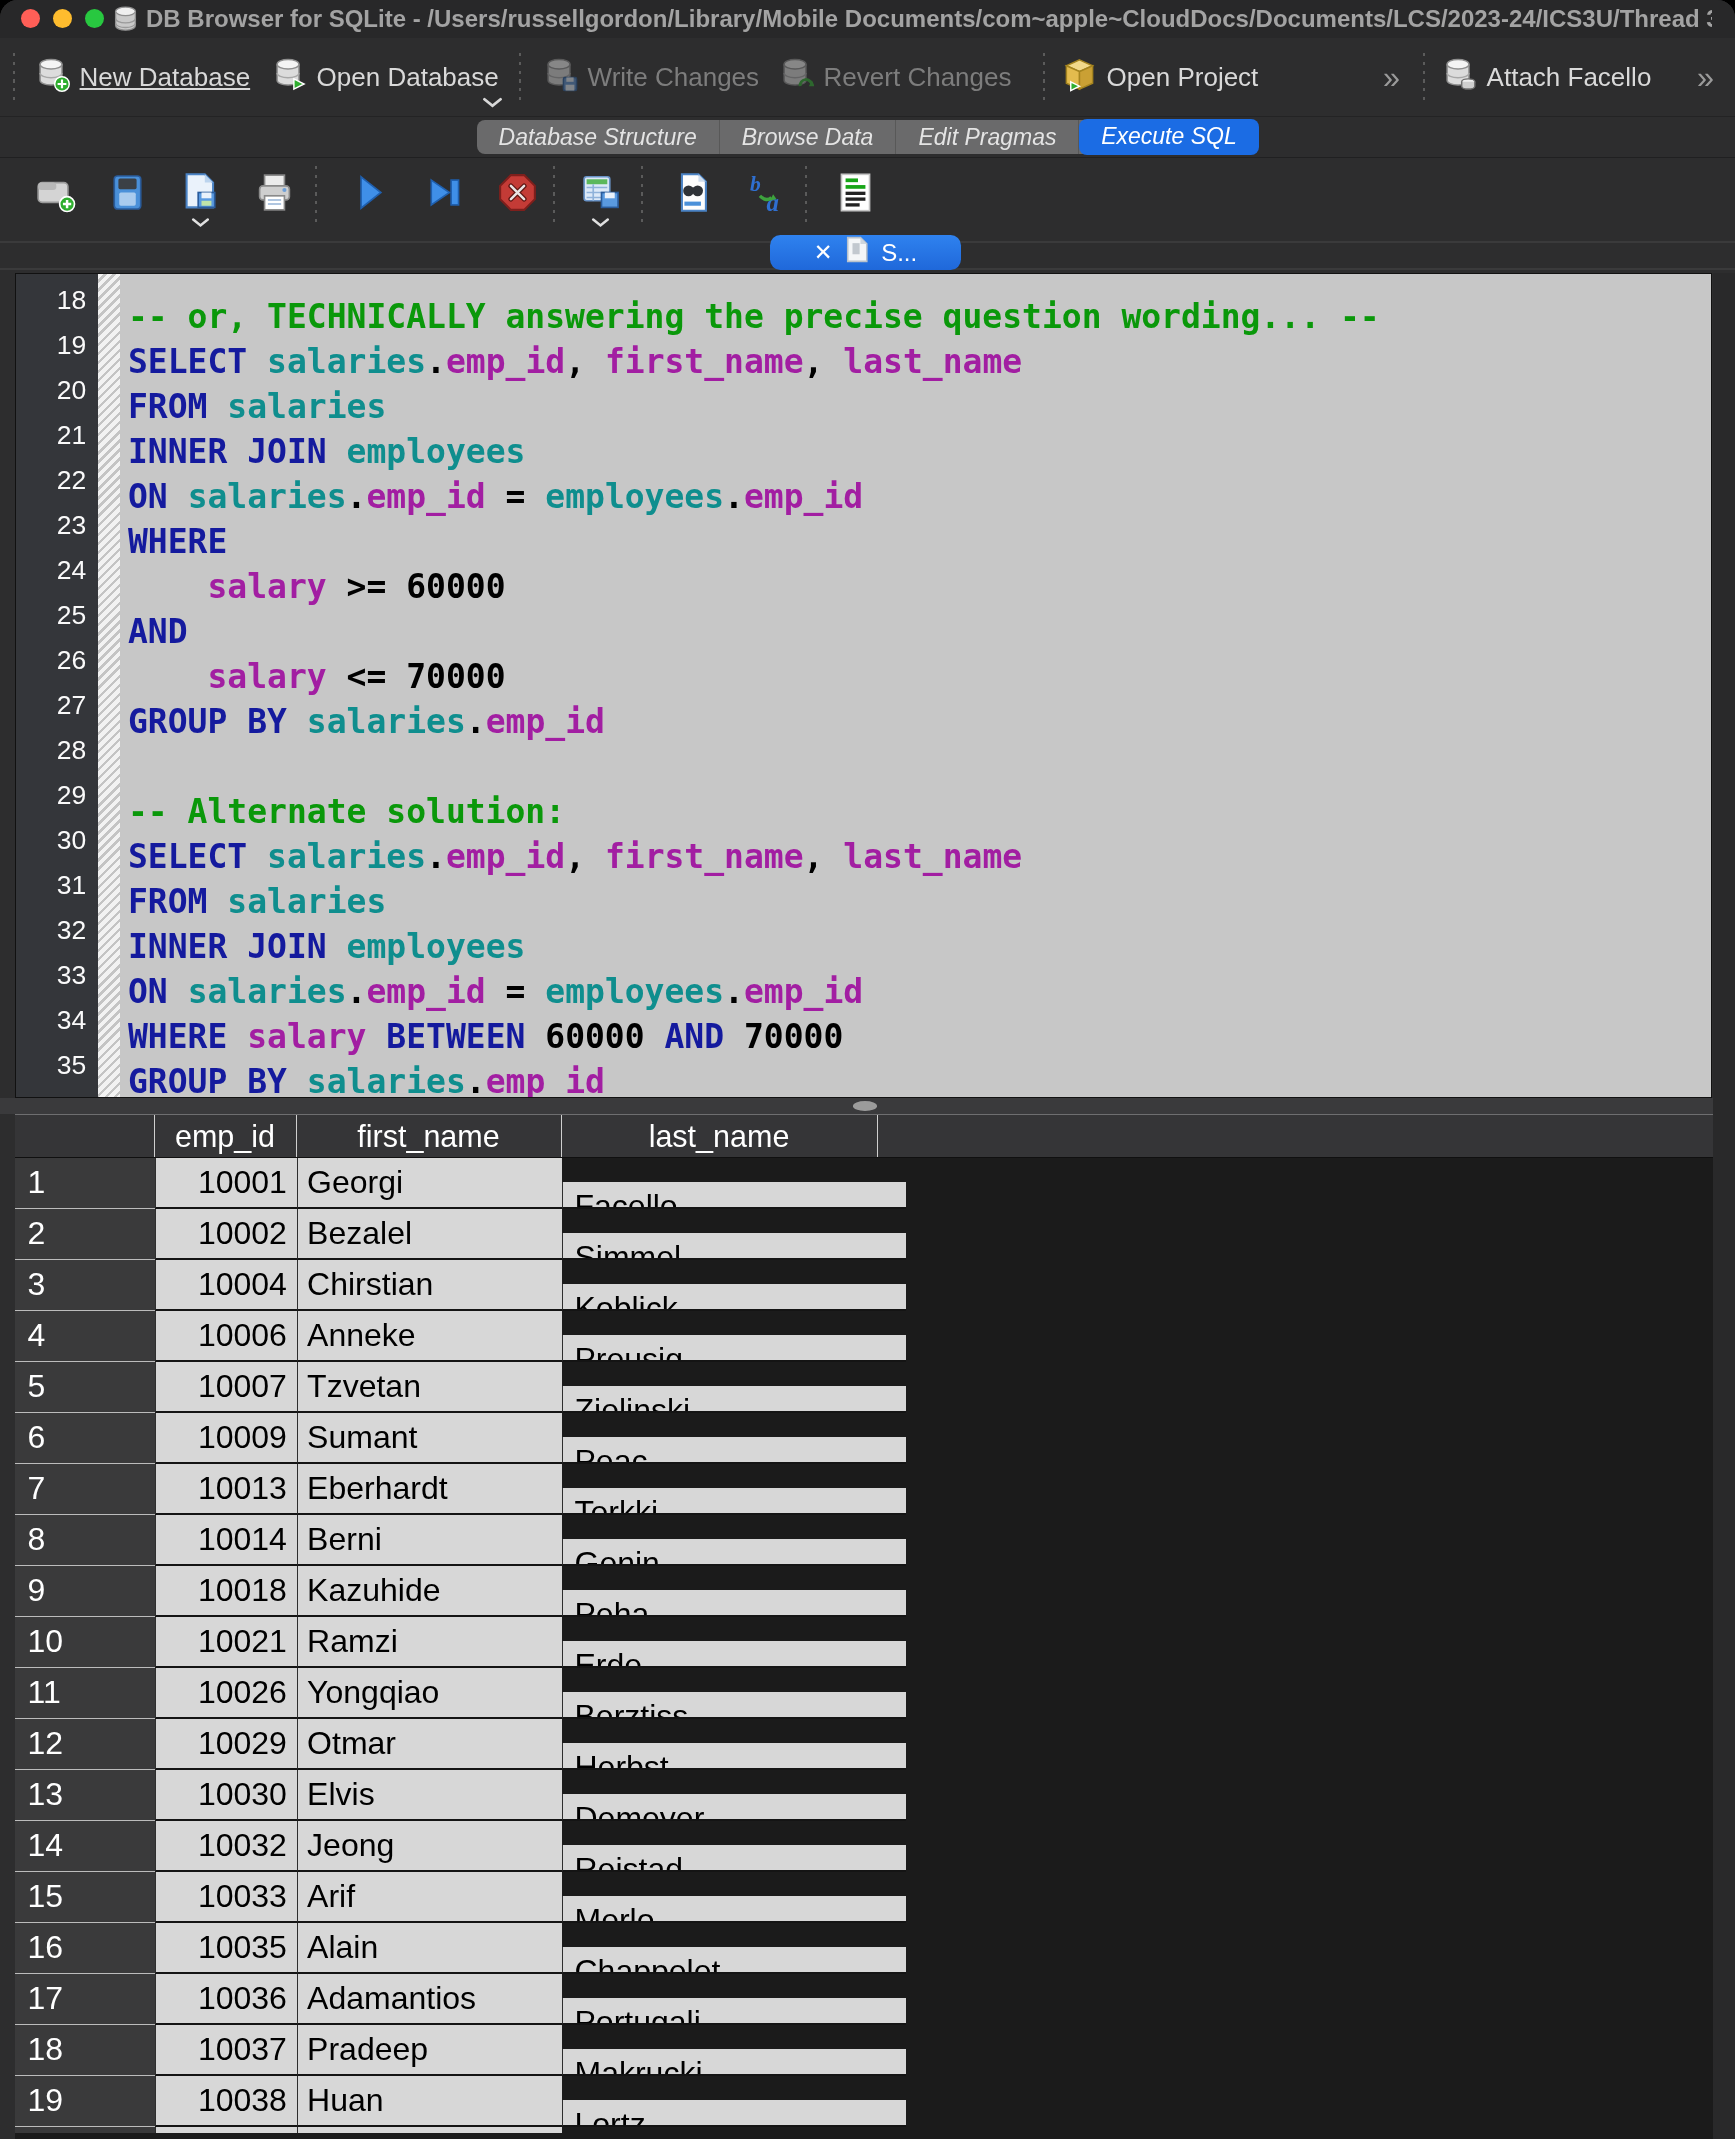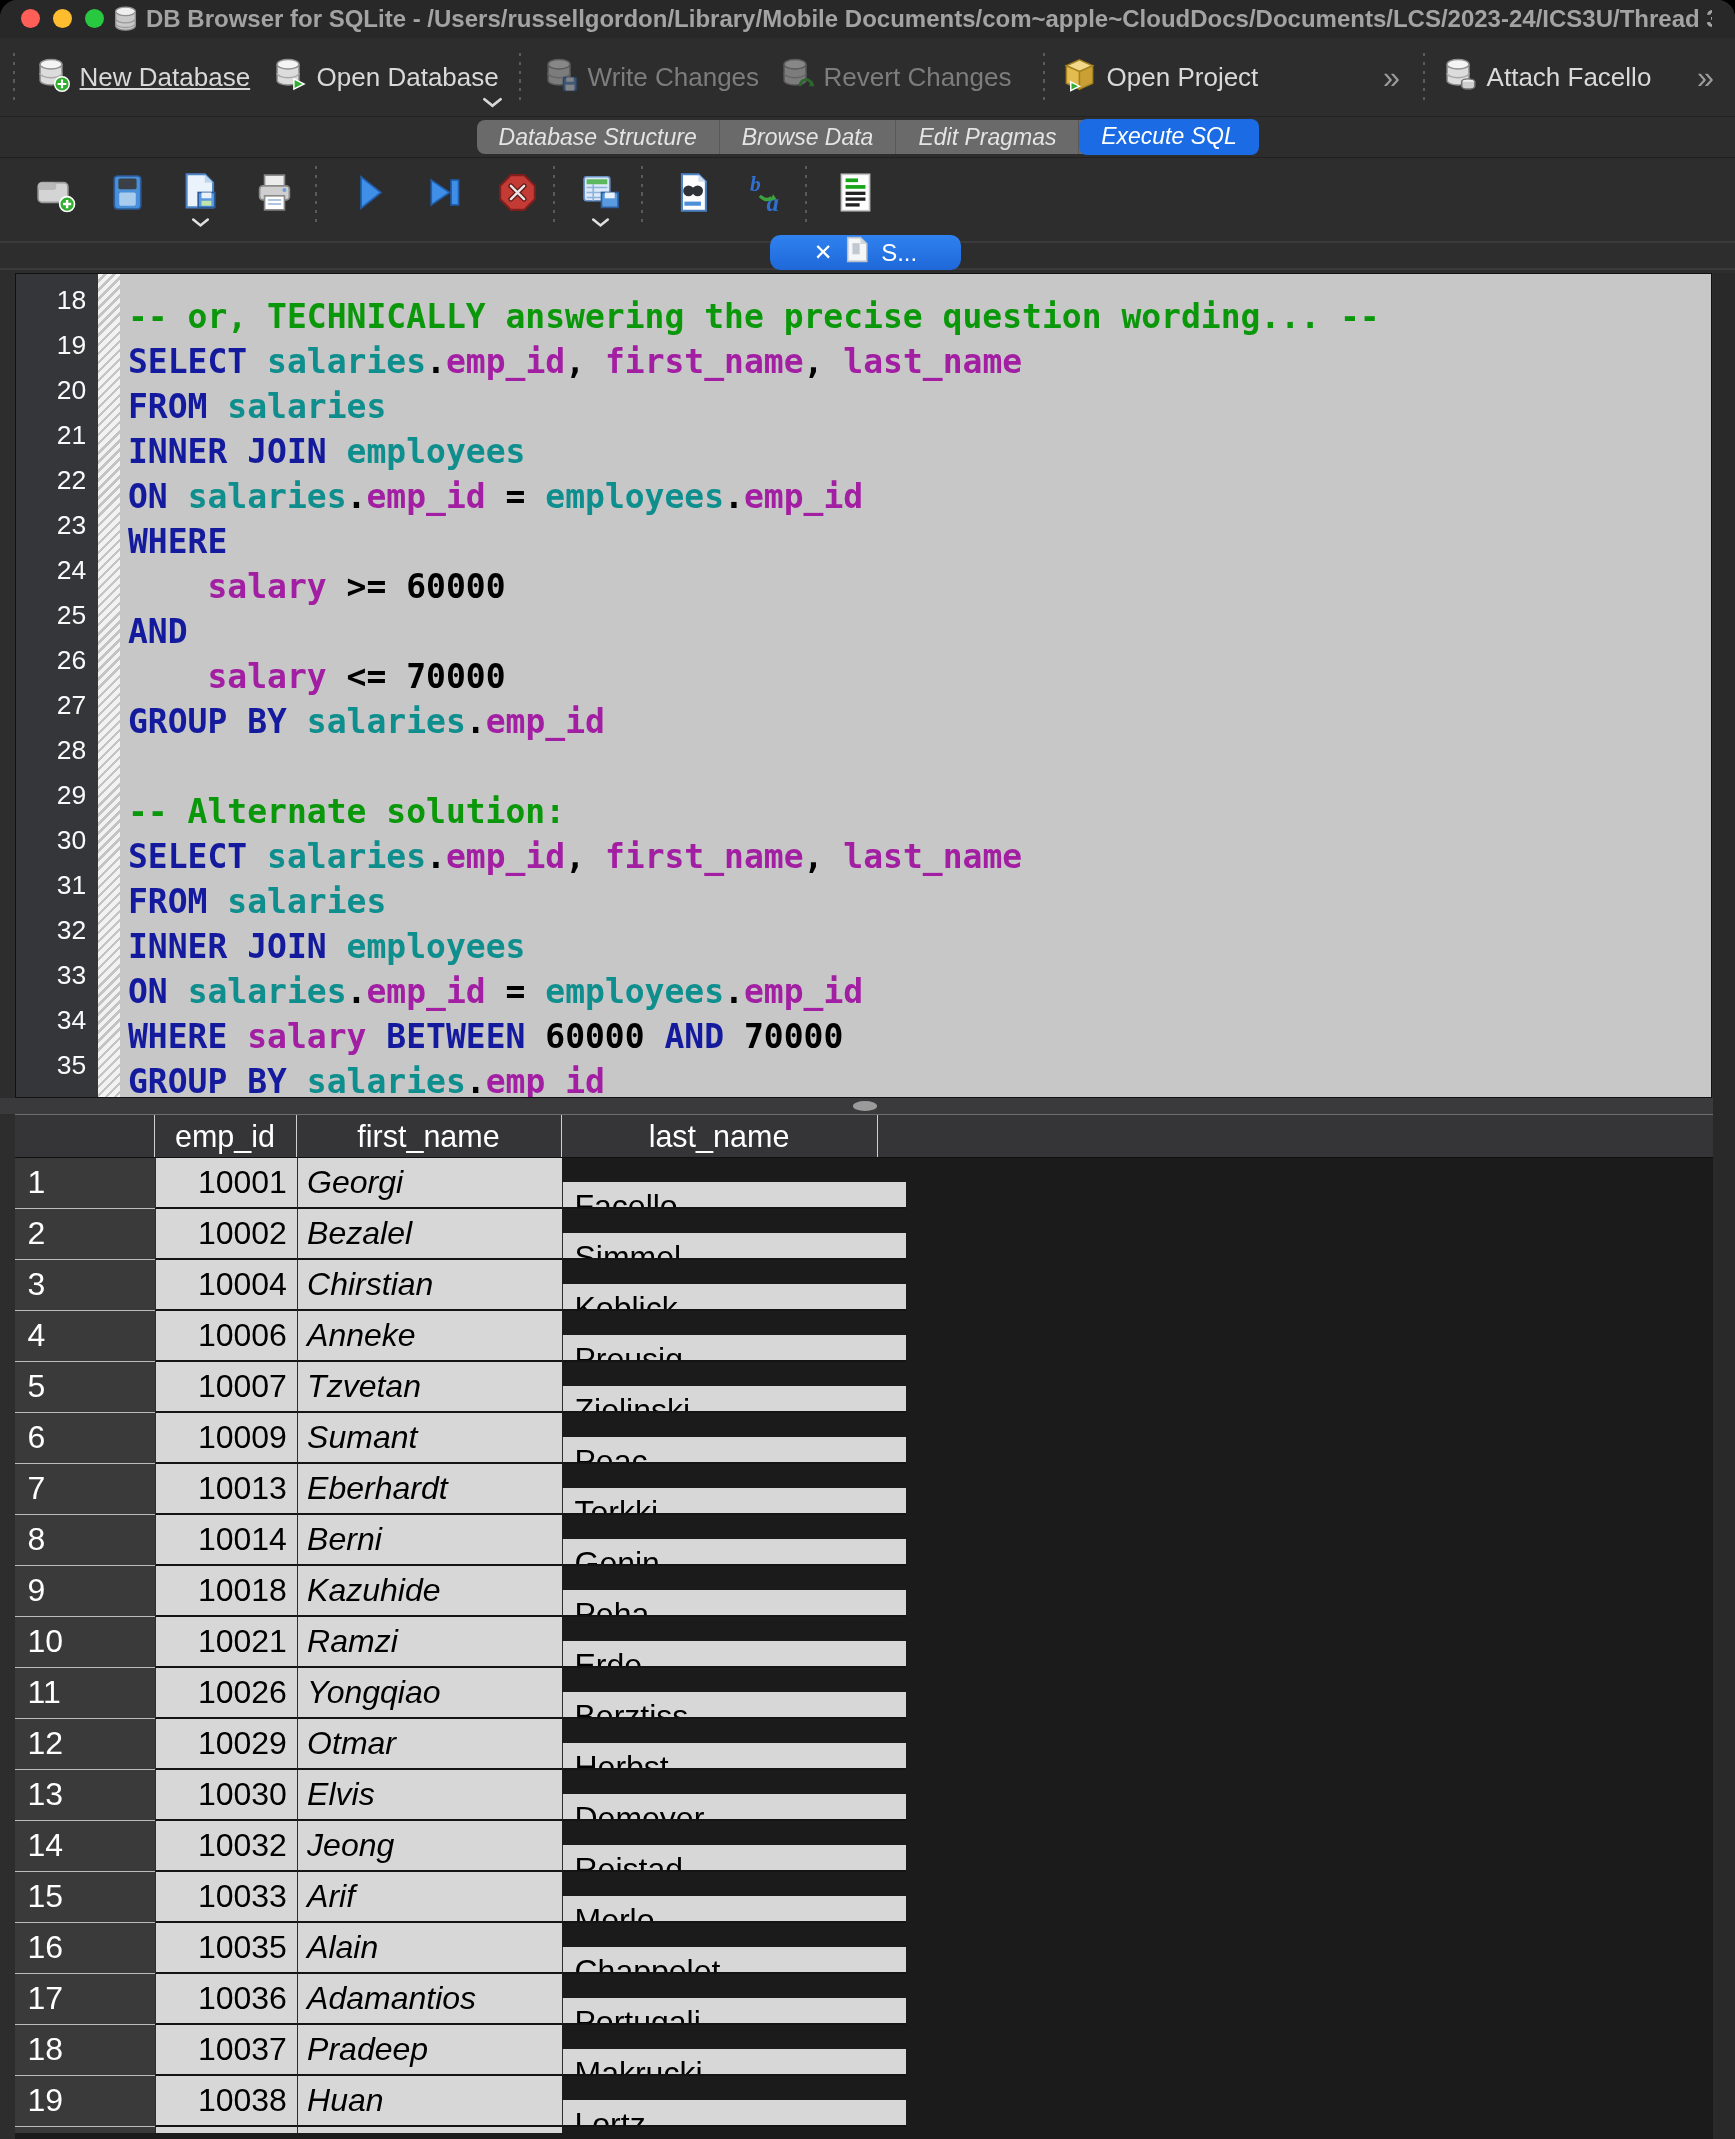--- a/index.html
+++ b/index.html
@@ -76,21 +76,21 @@
   .hcell{color:#fff;font-size:30.5px;line-height:42px;text-align:center;box-sizing:border-box;
          border-right:1.6px solid #cfcfcf;white-space:nowrap;overflow:hidden;}
   .hfill{flex:1;border-right:none;}
   .grow{display:flex;height:51px;box-sizing:border-box;}
   .rn{width:140px;flex:none;background:#3a3a3b;color:#fff;font-size:32px;line-height:48px;
       padding-left:13px;box-sizing:border-box;border-bottom:1.6px solid #bcbcbc;}
   .dcell{background:#d7d7d7;color:#000;font-size:32px;line-height:48px;box-sizing:border-box;
          border-bottom:2.4px solid #141414;border-left:1.6px solid #2e2e2e;white-space:nowrap;overflow:hidden;}
   .dfill{flex:1;background:#1b1b1b;border:none;}
   .c-emp{width:142px;flex:none;text-align:right;padding-right:9.6px;}
-  .c-first{width:265px;flex:none;padding-left:9.6px;font-style:italic;}
+  .c-first{width:265px;flex:none;padding-left:9.6px;}
   .c-last{width:344px;flex:none;padding-left:12px;margin-top:24px;}
   .sliver{height:5.6px;overflow:hidden;}
   .sliver .rn,.sliver .dcell{border-bottom:none;height:5.6px;}
 
   
   .rail{position:absolute;left:1713px;top:273px;width:22.5px;height:1867px;background:#29292a;}
 </style>
 </head>
 <body>
 

